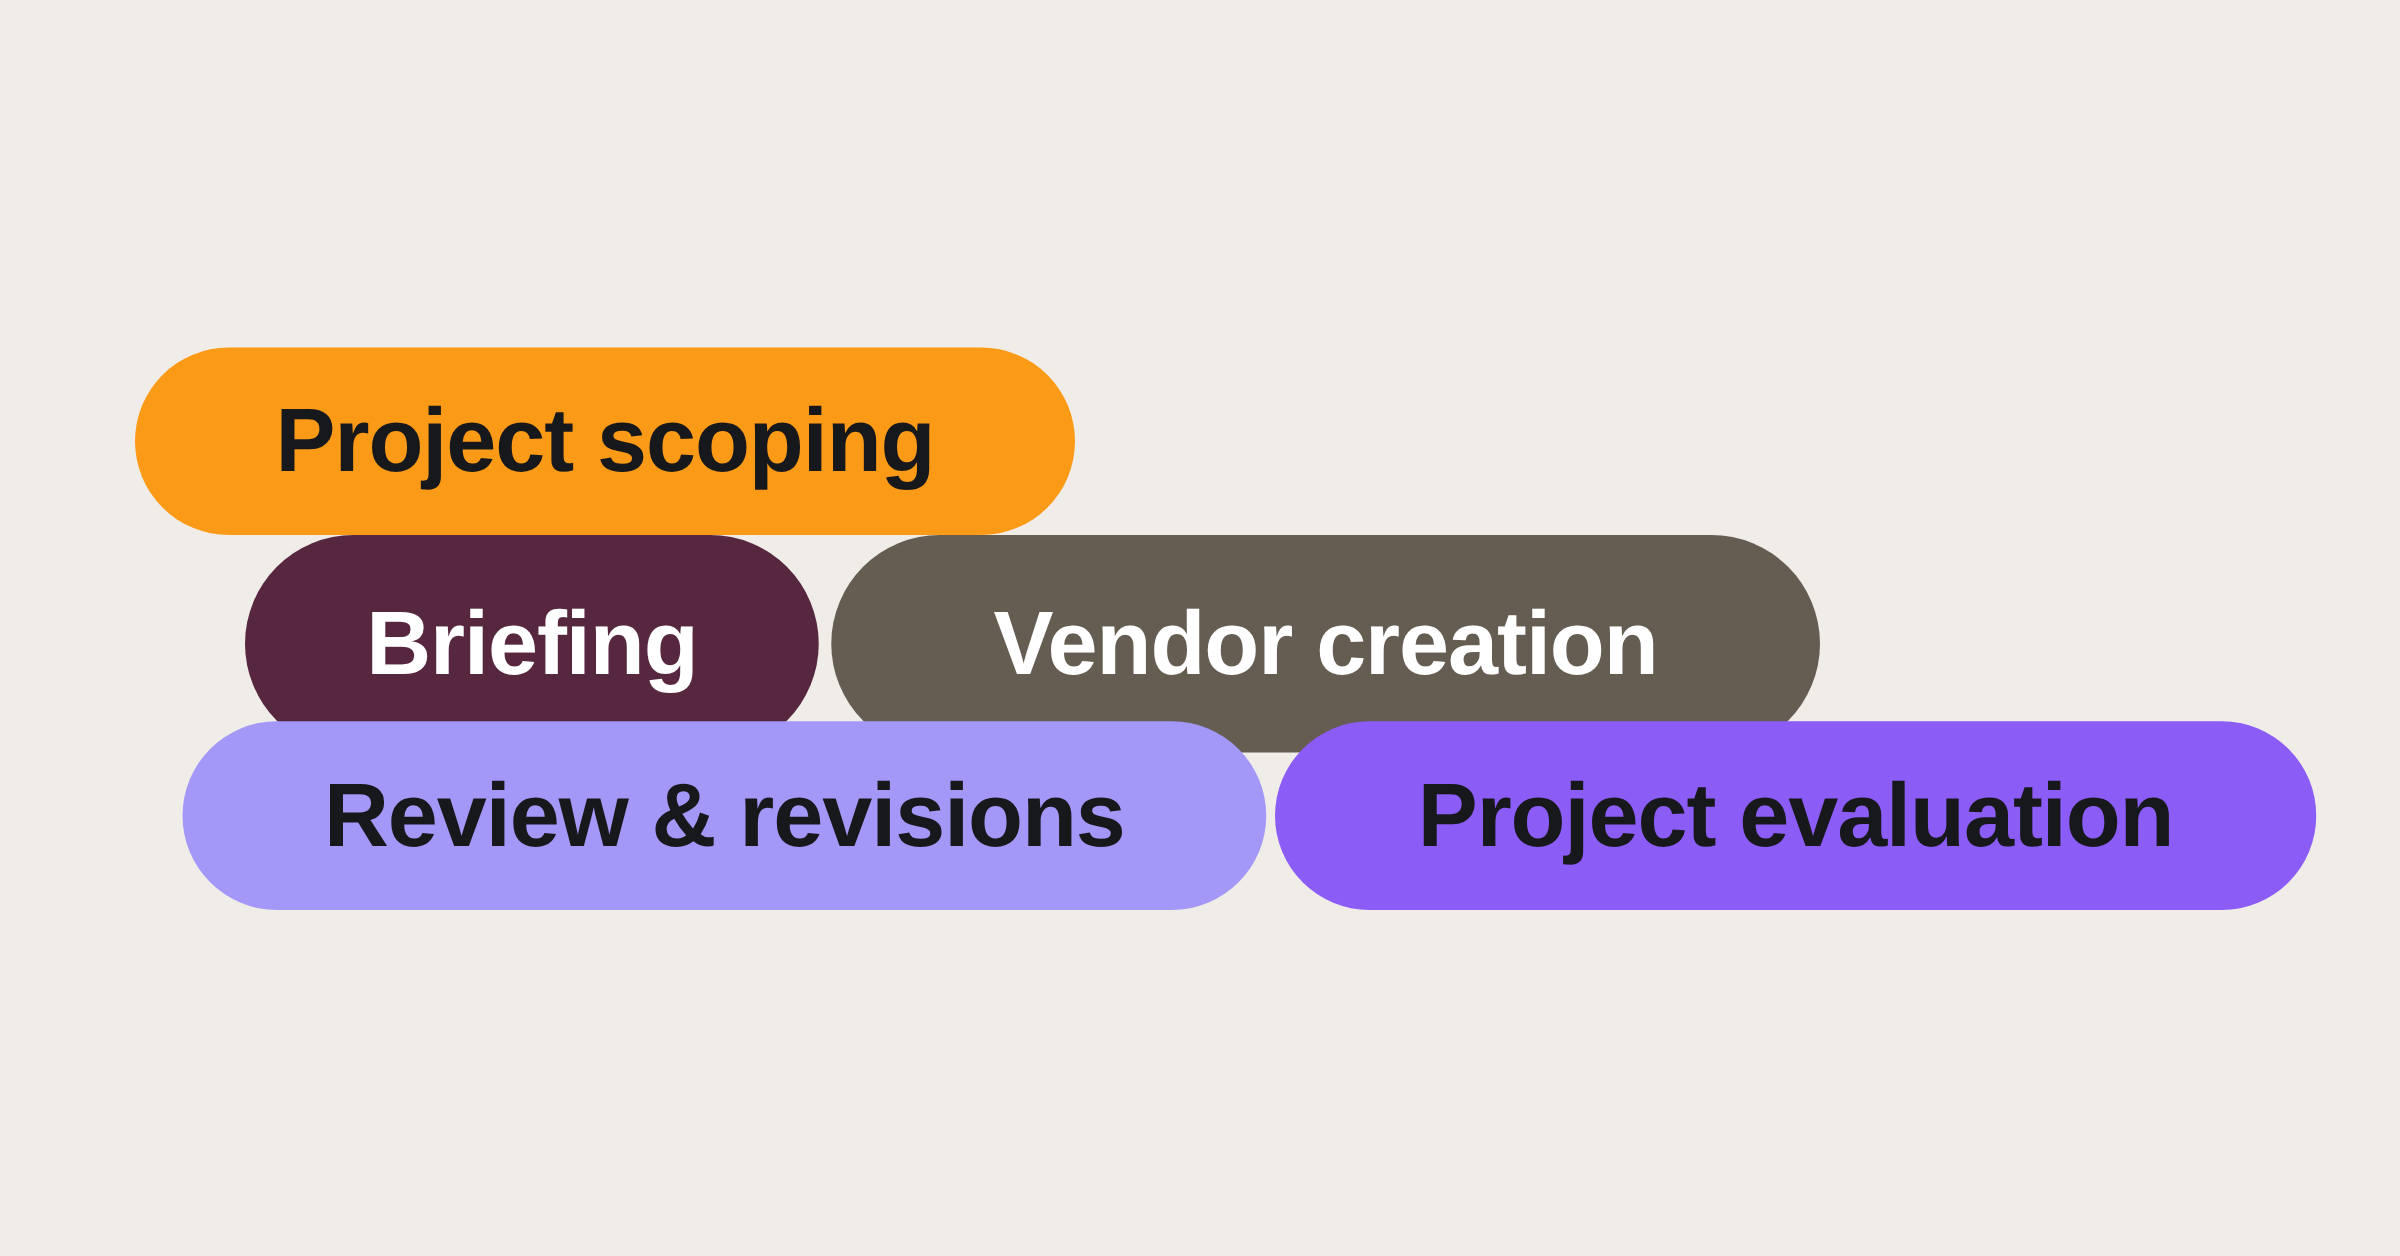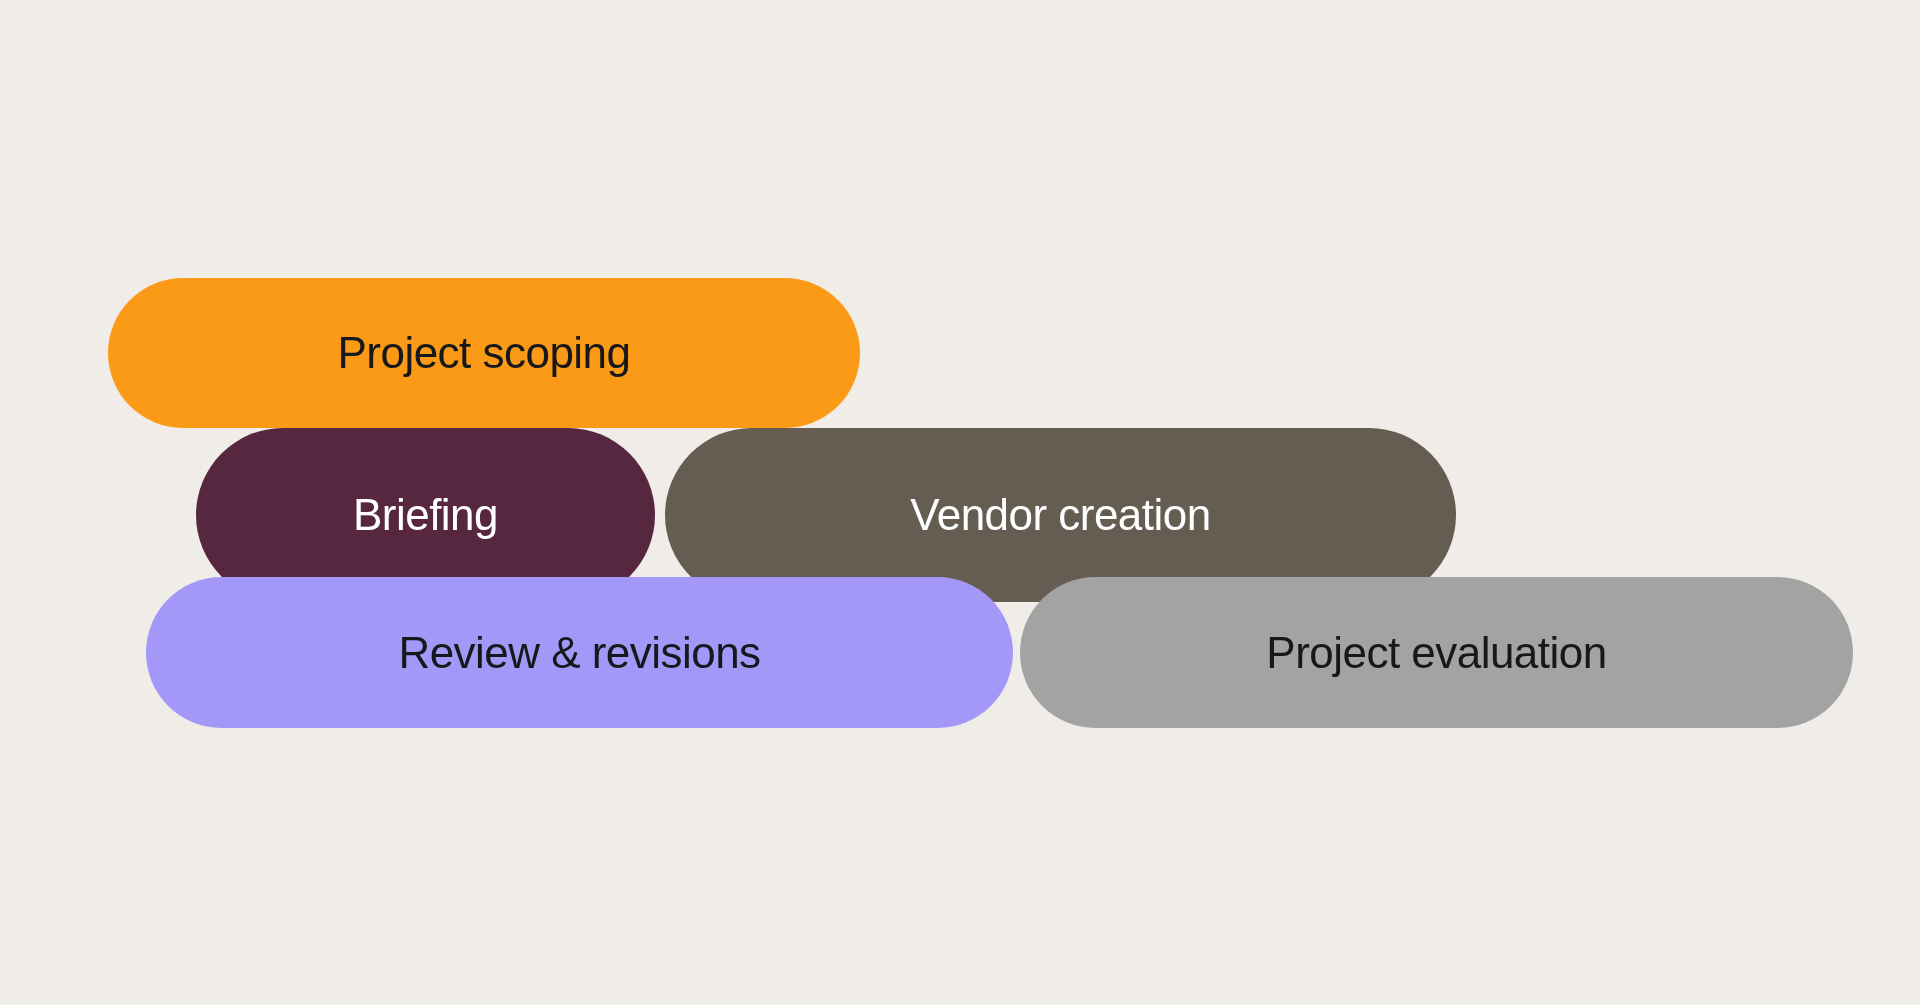--- a/index.html
+++ b/index.html
@@ -46,38 +46,38 @@
     border-radius: 999px;
     display: flex;
     align-items: center;
     justify-content: center;
     box-sizing: border-box;
     padding: 0 34px;
     user-select: none;
   }
 
   .pill-label {
-    font-weight: 400;
-    font-size: 44px;
+    font-weight: 700;
+    font-size: 72px;
     line-height: 1;
     letter-spacing: -0.012em;
     white-space: nowrap;
   }
 
   
   .pill-scoping  { left: 108px;  width: 752px; background: #FB9A17; }
   .pill-vendor   { left: 876px;  width: 784px; background: #C3B8FB; }
 
   
   .pill-briefing { left: 196px;  width: 459px; background: #56273F; }
   .pill-content  { left: 665px;  width: 791px; background: #655D52; }
 
   
   .pill-review   { left: 108px;  width: 867px; background: #A398F7; }
-  .pill-eval     { left: 982px;  width: 833px; background: #a3a3a3; }
+  .pill-eval     { left: 982px;  width: 833px; background: #8b5cf6; }
 
   .text-dark  { color: #17181C; }
   .text-light { color: #FFFFFF; }
 </style>
 </head>
 <body>
 
 <div id="canvas">
 
   <div class="pill-stack">

